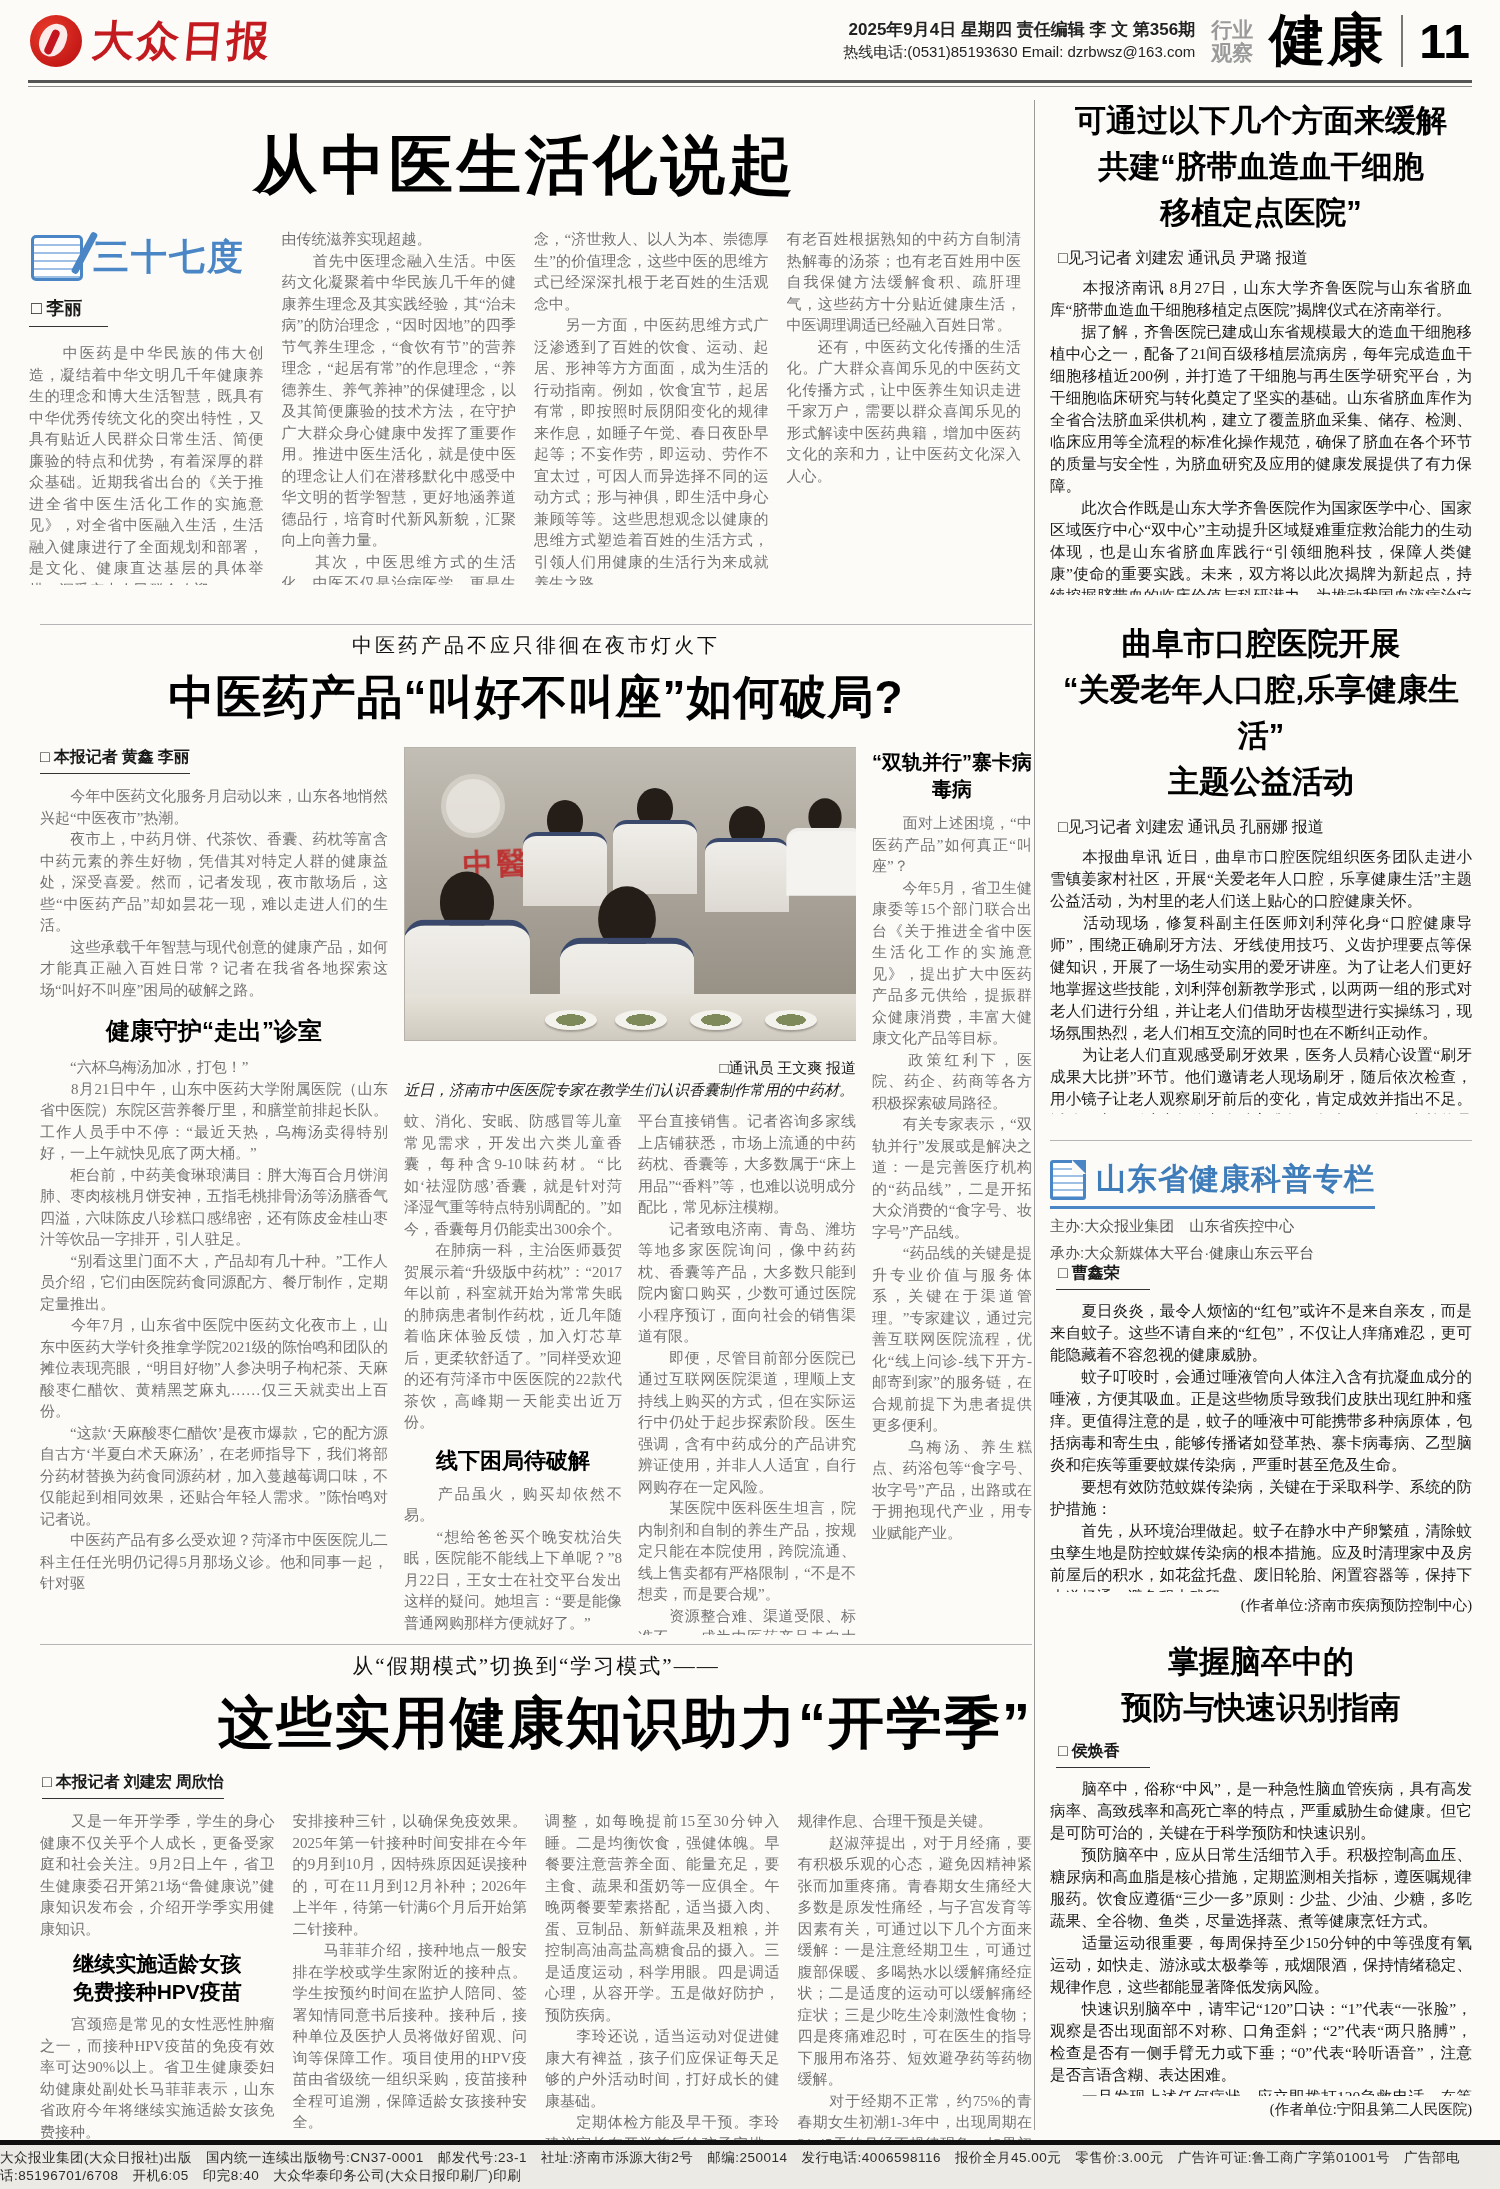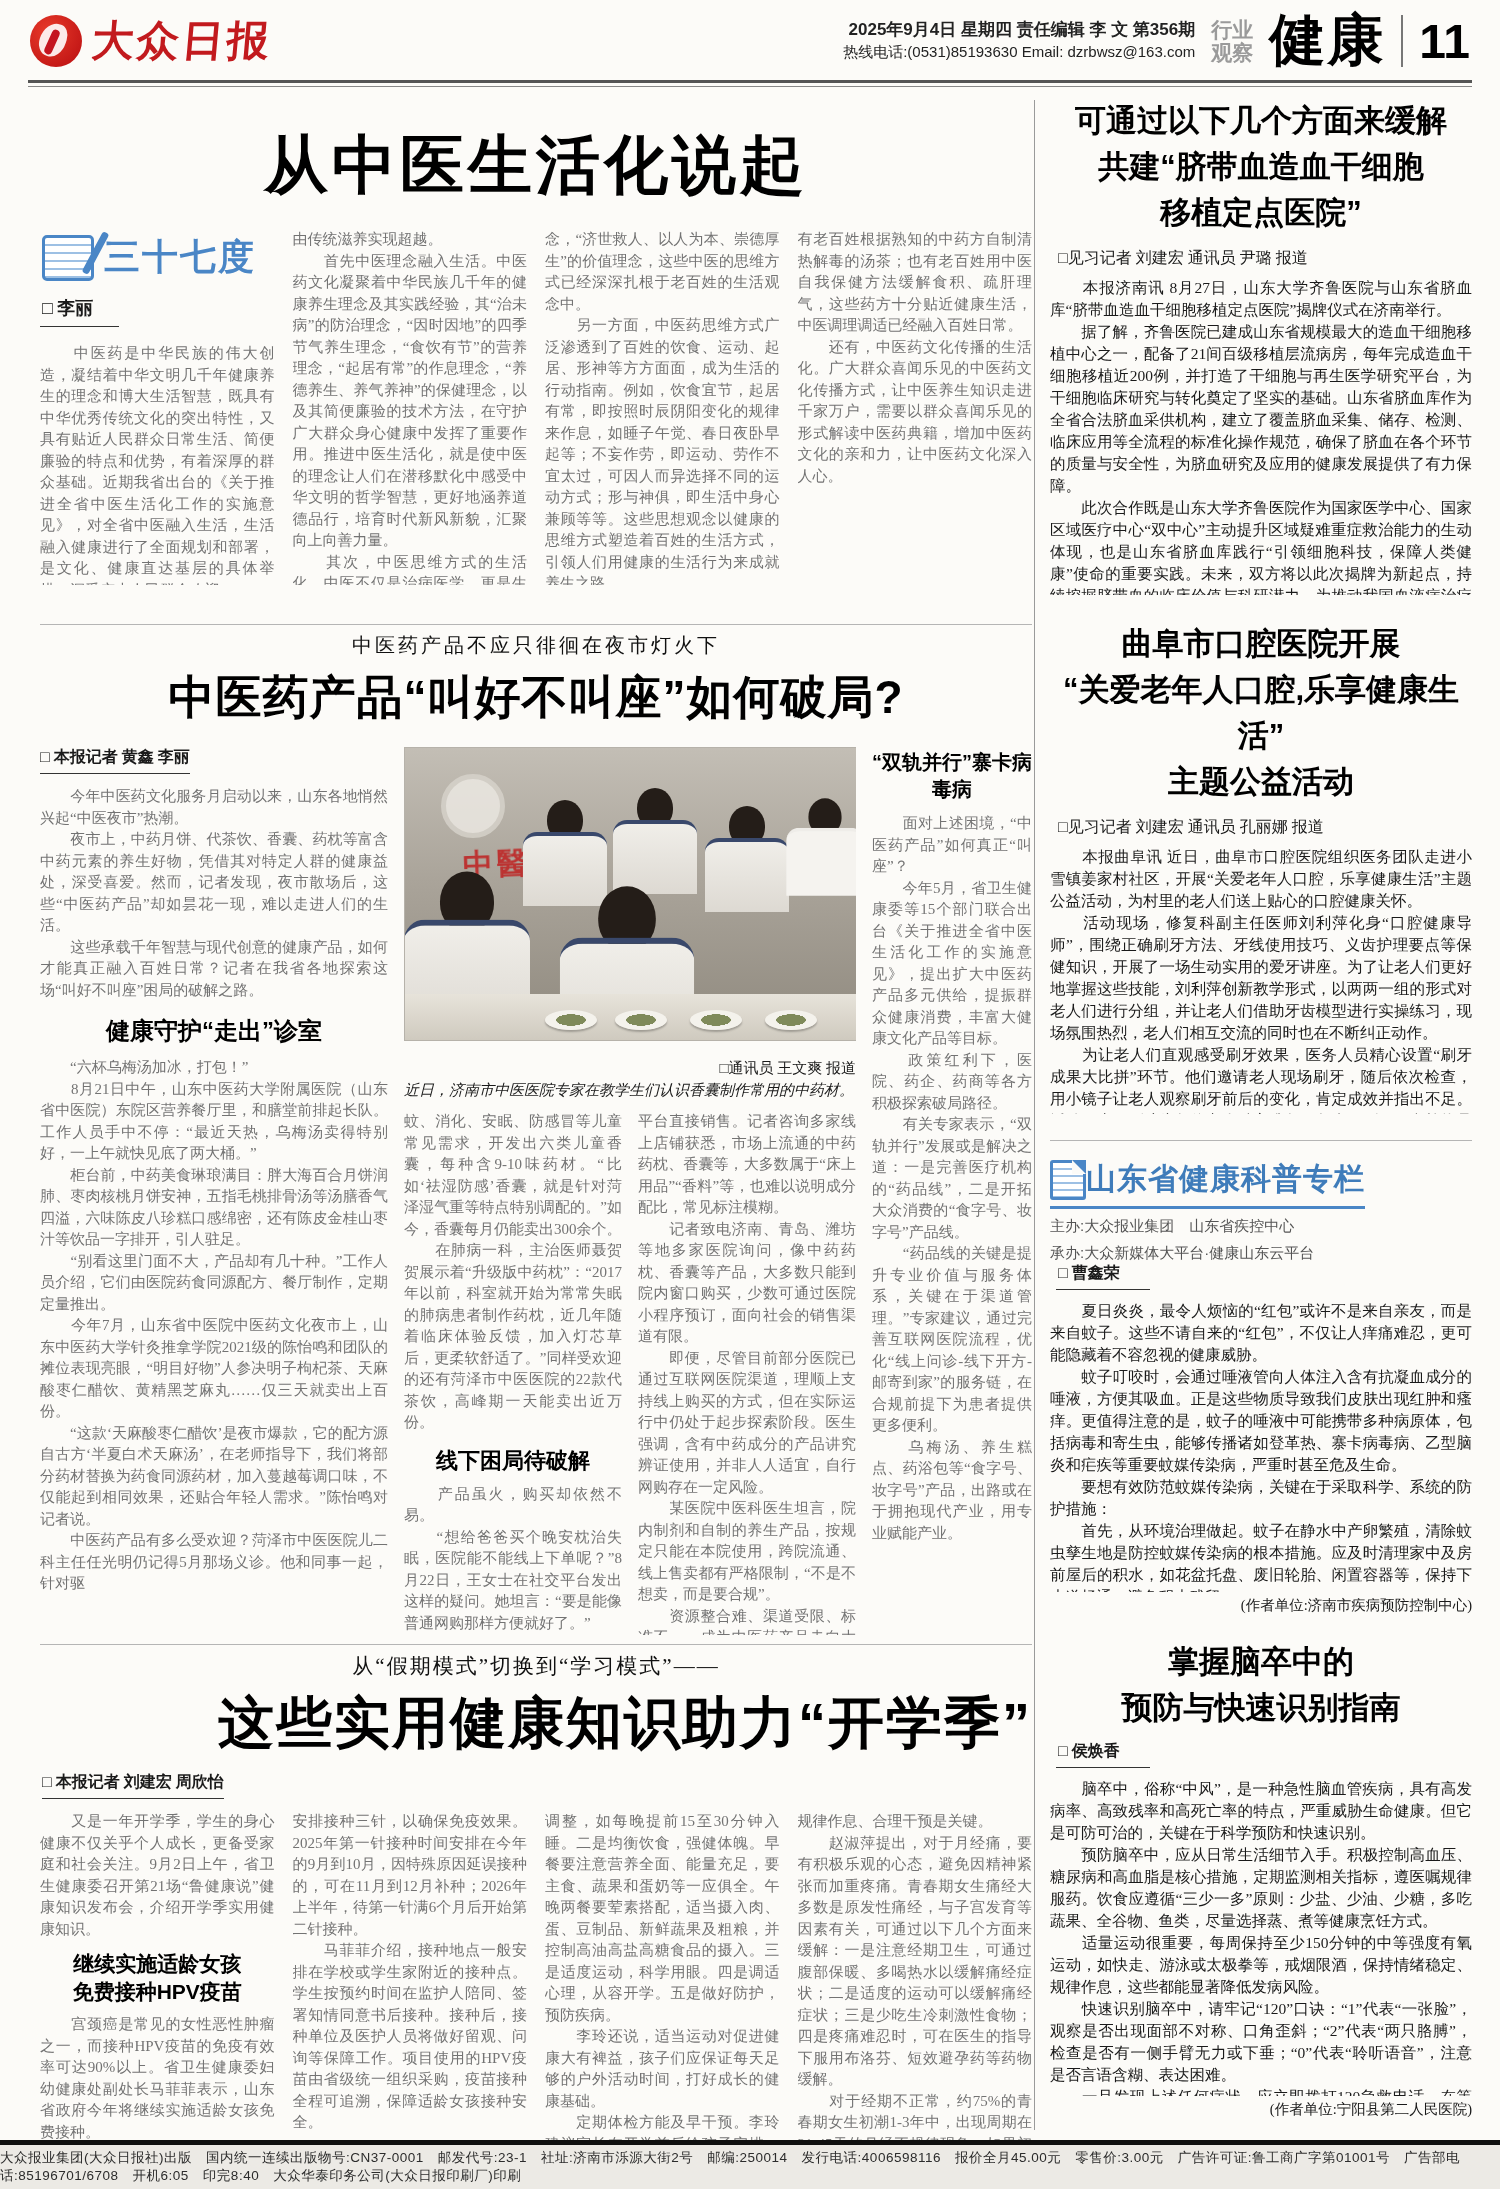--- a/index.html
+++ b/index.html
@@ -29,21 +29,21 @@
   .rule-b{position:absolute;top:86px;left:28px;right:28px;height:1px;background:#888;}
 
   .vdiv{position:absolute;left:1034px;top:100px;height:2030px;width:1px;background:#9a9a9a;}
 
   
   .body-txt{font-size:15px;line-height:21.5px;text-align:justify;white-space:pre-line;color:#737373;}
   .subhead{font-family:"Liberation Sans","DejaVu Sans",sans-serif;font-weight:900;text-align:center;white-space:pre-line;color:#000;}
   .byline{font-size:16px;font-weight:bold;border-bottom:1.5px solid #333;padding-bottom:5px;width:fit-content;}
 
   
-  .lead{position:absolute;left:40px;top:104px;width:992px;}
+  .lead{position:absolute;left:29px;top:104px;width:992px;}
   .lead-title{font-family:"Liberation Sans","DejaVu Sans",sans-serif;font-weight:900;font-size:64px;text-align:center;letter-spacing:4px;margin:18px 0 20px 0;color:#000;}
   .lead-cols{display:flex;gap:18px;height:356px;}
   .lead-col{flex:1;overflow:hidden;display:flex;flex-direction:column;}
   .badge-row{display:flex;align-items:center;gap:10px;margin:4px 0 14px 2px;}
   .badge-icon{width:46px;height:40px;border:3px solid #4a86c6;border-radius:5px;position:relative;background:
       repeating-linear-gradient(#fff 0 6px,#9dc0e4 6px 8px);}
   .badge-icon:after{content:"";position:absolute;right:-8px;top:-8px;width:7px;height:46px;background:#4a86c6;border-radius:3px;transform:rotate(28deg);}
   .badge-text{color:#4a86c6;font-weight:900;font-size:36px;letter-spacing:2px;font-family:"Liberation Sans","DejaVu Sans",sans-serif;}
   .lead-author{font-size:18px;font-weight:bold;border-bottom:1.5px solid #333;width:fit-content;padding:0 26px 6px 2px;margin-bottom:16px;}
 
@@ -86,21 +86,21 @@
   .bot-col{flex:1;overflow:hidden;display:flex;flex-direction:column;}
   .bot-sub{font-size:21px;line-height:28px;margin:10px 0 8px 0;}
 
   
   .rail{position:absolute;left:1050px;top:98px;width:422px;}
   .rail-title{font-family:"Liberation Sans","DejaVu Sans",sans-serif;font-weight:900;font-size:31px;line-height:46px;text-align:center;white-space:pre-line;color:#000;}
   .rail-byline{font-size:16px;margin:12px 0 8px 8px;}
   .rail-body{font-size:15.5px;line-height:22px;text-align:justify;white-space:pre-line;overflow:hidden;}
   .rail-credit{text-align:right;font-size:14.5px;margin-top:4px;}
   .kepu-box{margin-top:26px;border-top:1px solid #b5b5b5;padding-top:18px;}
-  .kepu-head{display:flex;align-items:center;border-bottom:3px solid #4a86c6;padding-bottom:6px;width:fit-content;}
+  .kepu-head{display:flex;align-items:center;gap:10px;border-bottom:3px solid #4a86c6;padding-bottom:6px;width:fit-content;}
   .kepu-icon{width:30px;height:34px;border:3px solid #4a86c6;border-radius:3px;background:repeating-linear-gradient(#fff 0 5px,#9dc0e4 5px 7px);position:relative;}
   .kepu-icon:after{content:"";position:absolute;right:-3px;top:-3px;border:7px solid #4a86c6;border-left-color:#fcfbf8;border-bottom-color:#fcfbf8;}
   .kepu-title{color:#3f7cba;font-weight:900;font-size:30px;letter-spacing:1px;font-family:"Liberation Sans","DejaVu Sans",sans-serif;}
   .kepu-host{font-size:15px;color:#555;margin-top:8px;font-family:"Liberation Sans","DejaVu Sans",sans-serif;}
   .kepu-art-title{font-family:"Liberation Sans","DejaVu Sans",sans-serif;font-weight:900;font-size:35px;text-align:center;margin:16px 0 10px 0;color:#000;}
   .kepu-author{font-size:16px;font-weight:bold;border-bottom:1.5px solid #333;width:fit-content;padding:0 30px 5px 2px;margin:0 0 10px 6px;}
 
   
   .footer-rule{position:absolute;top:2140px;left:0;width:1500px;height:5px;background:#101010;}
   .footer{position:absolute;top:2145px;left:0;width:1500px;height:44px;background:#eceae5;display:flex;align-items:center;justify-content:center;

